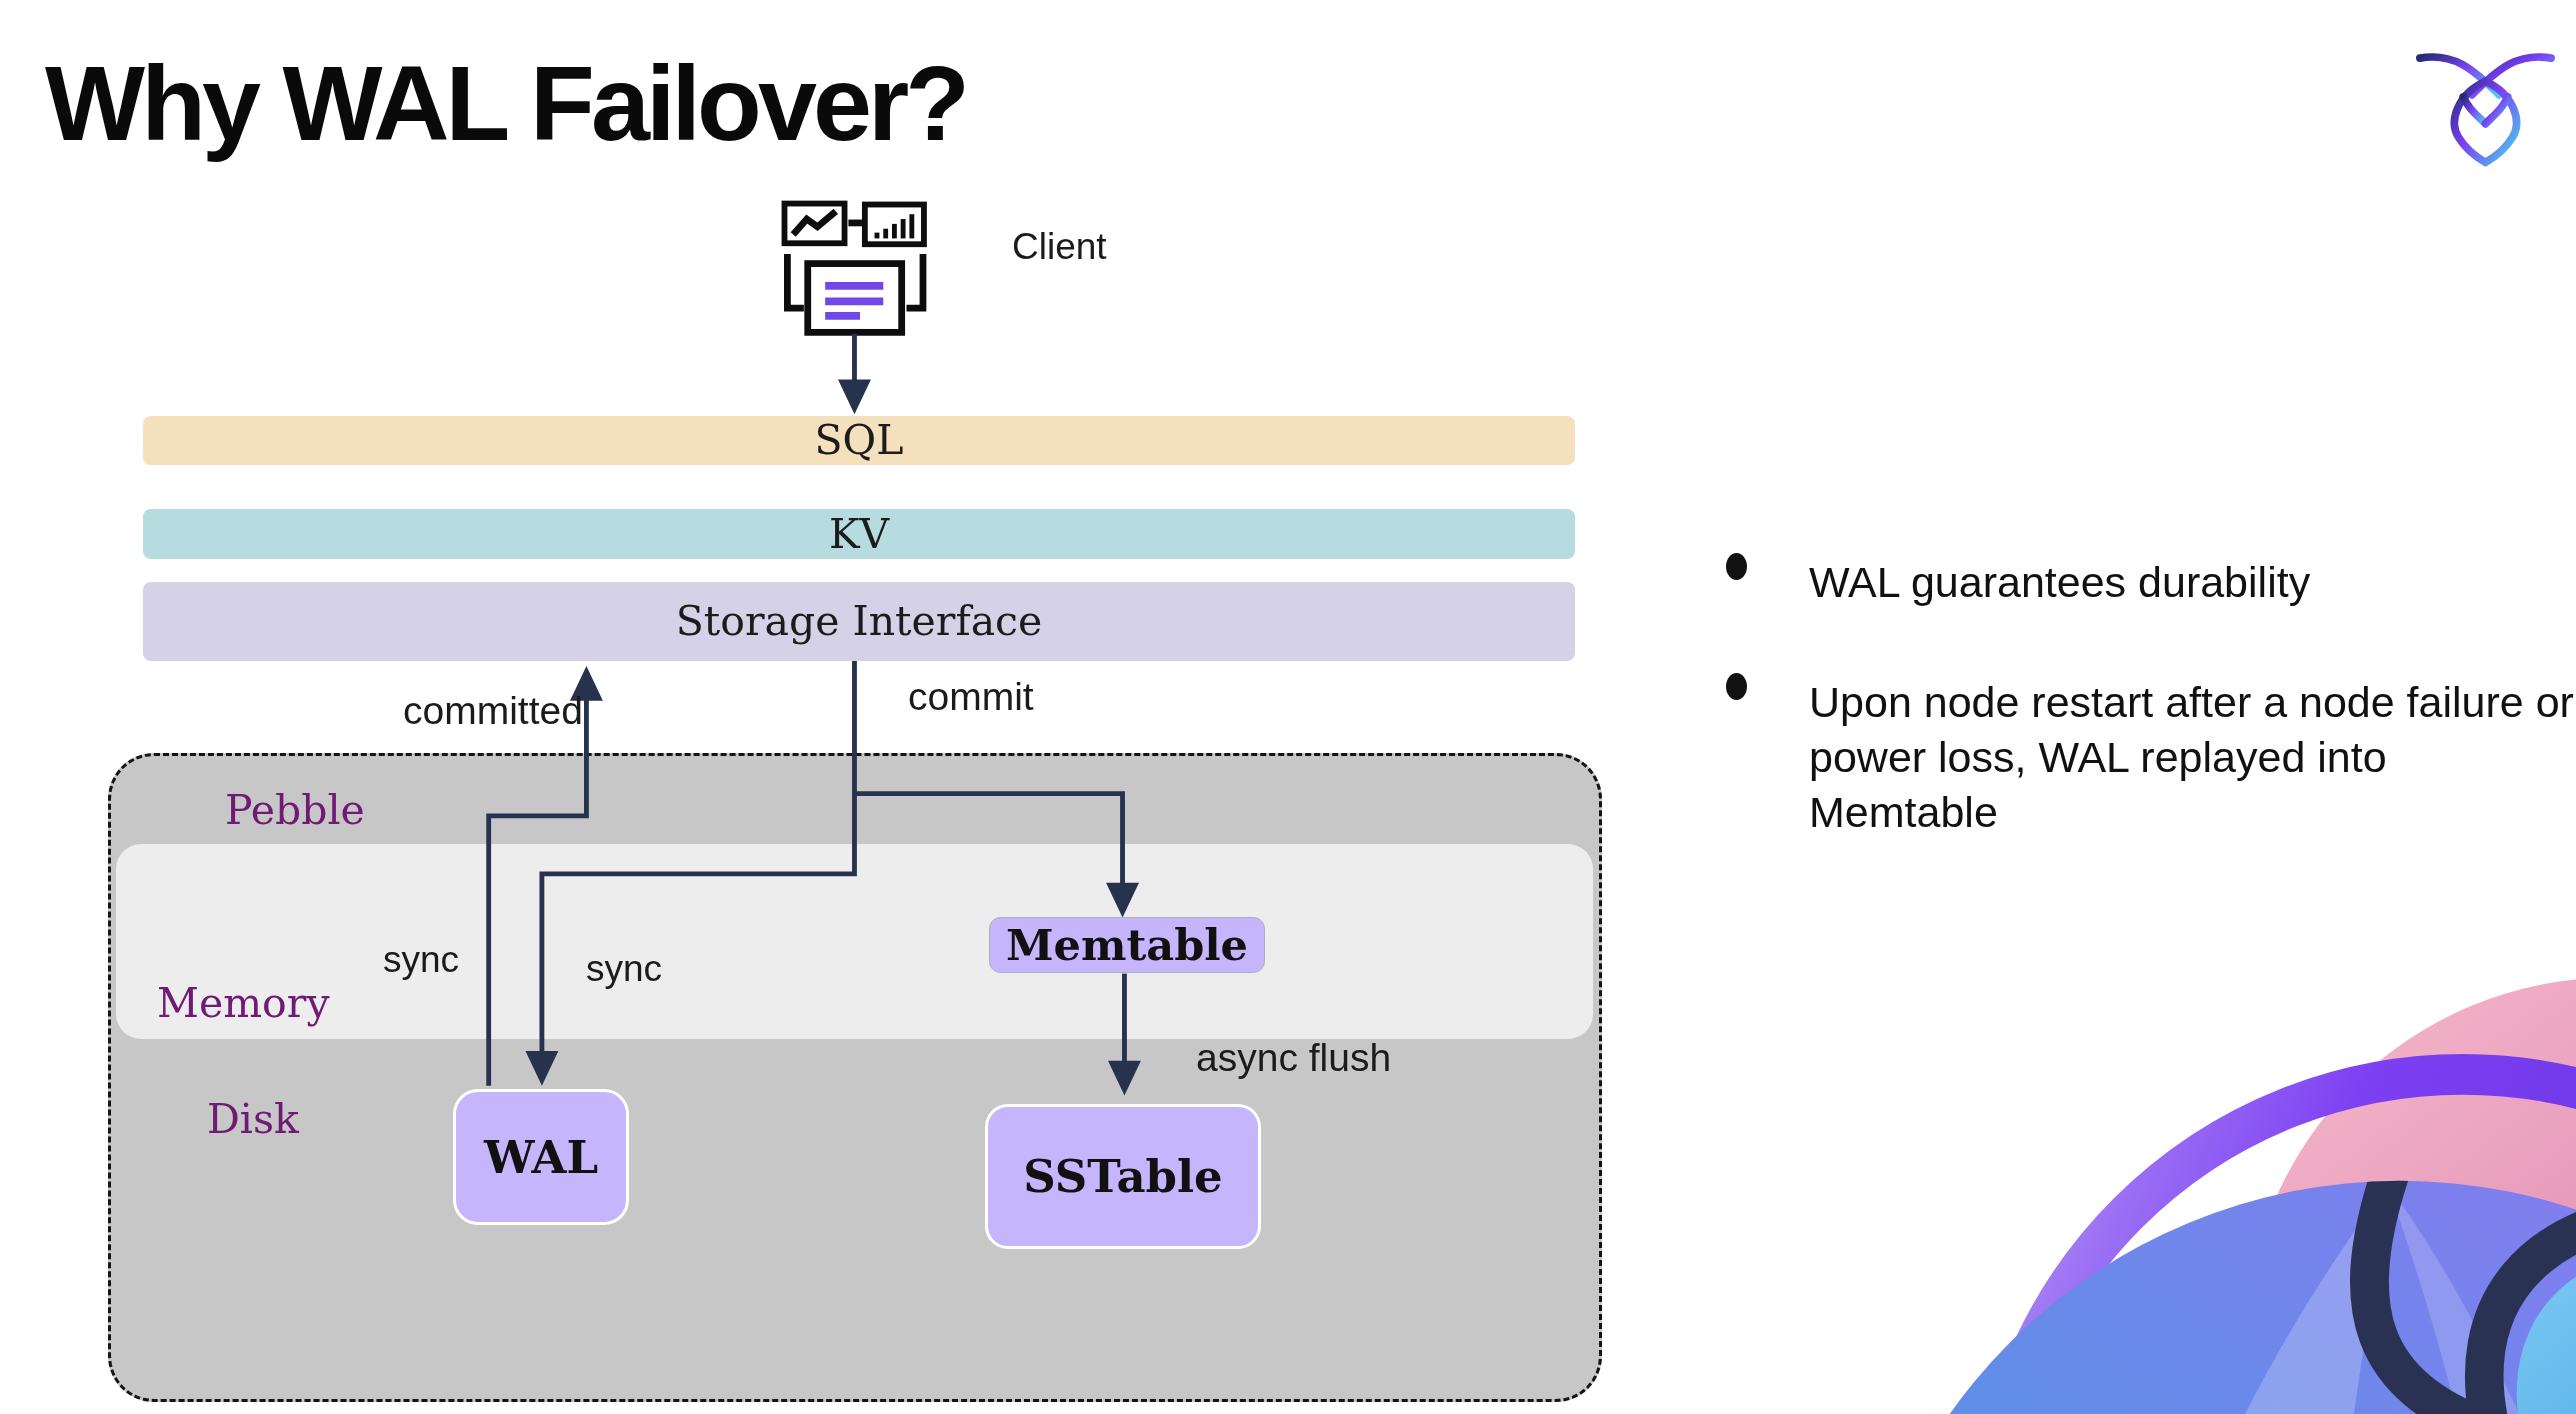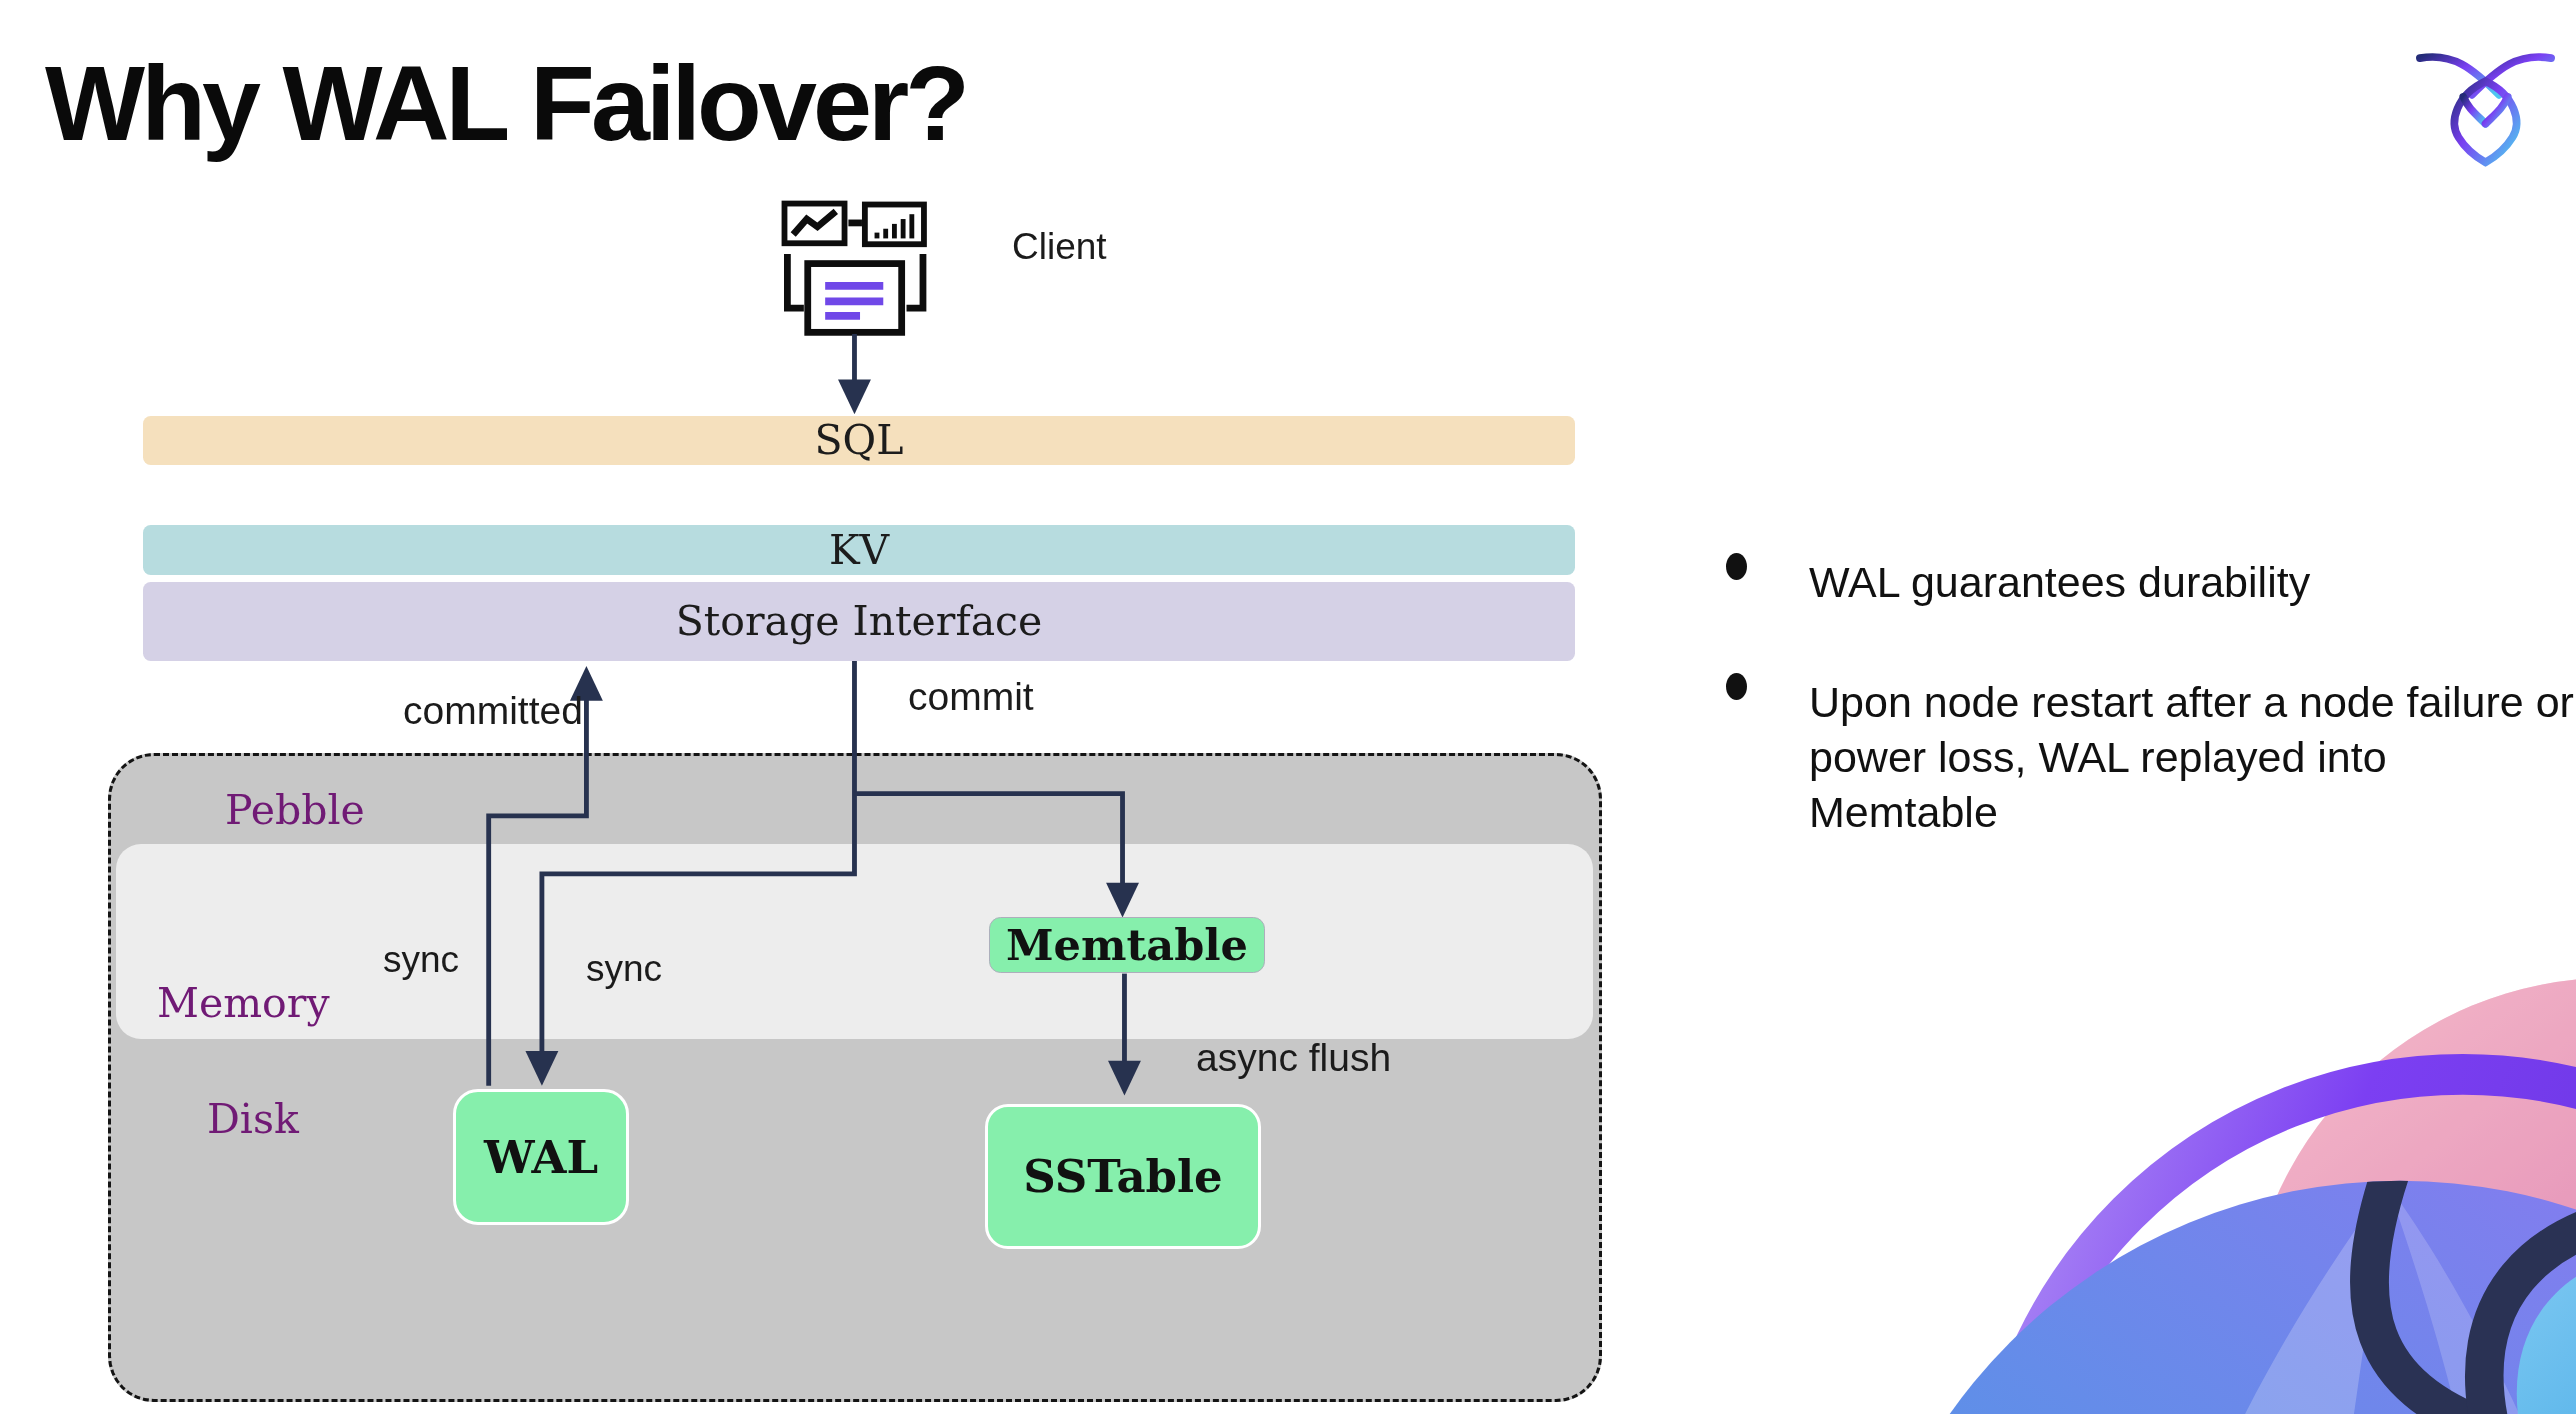--- a/index.html
+++ b/index.html
@@ -7,32 +7,32 @@
          font-family:"Liberation Sans",sans-serif;}
 
   
   .title{position:absolute;left:45px;top:43px;font-size:106px;font-weight:bold;
          letter-spacing:-3.9px;color:#0a0a0a;font-family:"Liberation Sans",sans-serif;}
 
   
   .bar{position:absolute;left:143px;width:1432px;border-radius:7.7px;text-align:center;
        font-family:"DejaVu Serif","Liberation Serif",serif;font-size:41px;color:#1c1c1c;}
   .bar-sql{top:416px;height:49px;line-height:49px;background:#F5E0BD;}
-  .bar-kv{top:509px;height:50px;line-height:50px;background:#B7DCDF;margin-top:16px;}
+  .bar-kv{top:509px;height:50px;line-height:50px;background:#B7DCDF;}
   .bar-storage{top:582px;height:79px;line-height:79px;background:#D5D1E6;}
 
   
   .pebble{position:absolute;left:108px;top:753px;width:1494px;height:649px;
           background:#C7C7C7;border:3.9px dashed #141414;border-radius:46px;box-sizing:border-box;}
   .memband{position:absolute;left:116px;top:844px;width:1477px;height:195px;
            background:#EDEDED;border-radius:25px;}
 
   
   .node{position:absolute;display:flex;align-items:center;justify-content:center;
-        background:#86efac;font-family:"DejaVu Serif","Liberation Serif",serif;
+        background:#c4b5fd;font-family:"DejaVu Serif","Liberation Serif",serif;
         font-weight:bold;color:#111;box-sizing:border-box;}
   .node-wal{left:453px;top:1089px;width:176px;height:136px;border:3.9px solid #fff;
             border-radius:25px;font-size:45px;}
   .node-memtable{left:989px;top:917px;width:276px;height:56px;border:1.9px solid #ADAFBC;
                  border-radius:11.6px;font-size:43px;}
   .node-sstable{left:985px;top:1104px;width:276px;height:145px;border:3.9px solid #fff;
                 border-radius:23px;font-size:45px;}
 
   
   .serif-label{position:absolute;font-family:"DejaVu Serif","Liberation Serif",serif;

